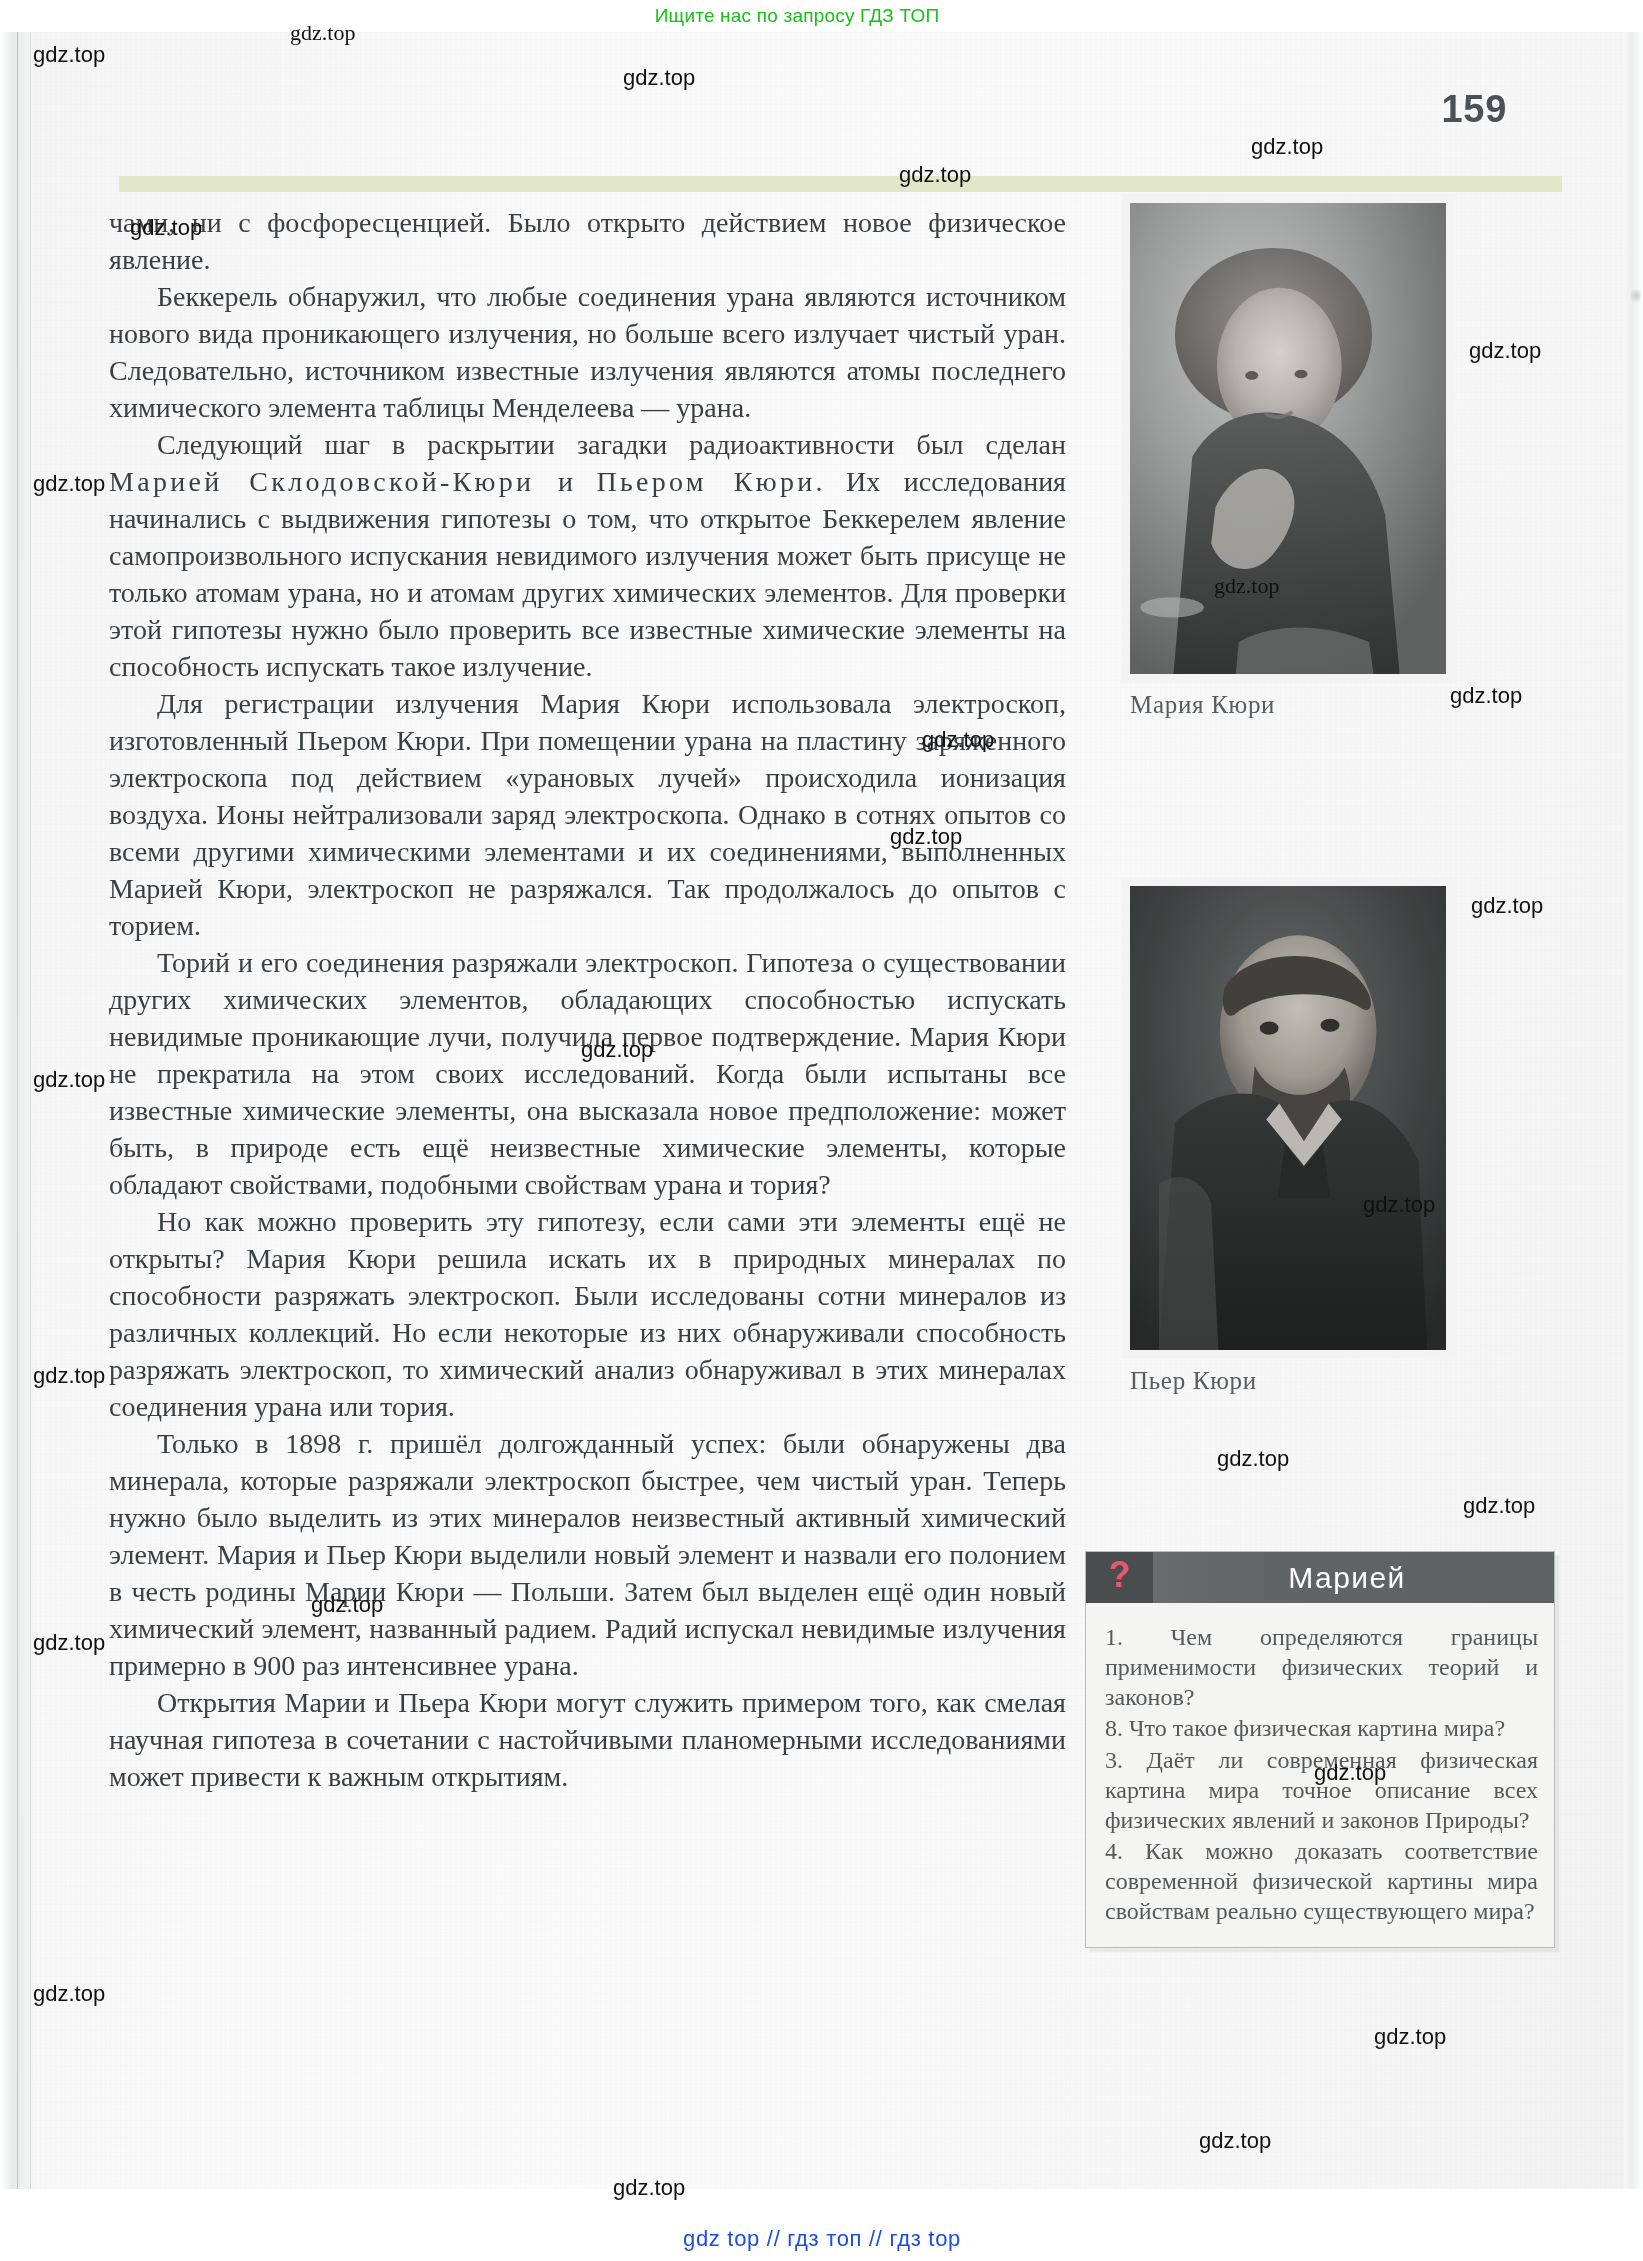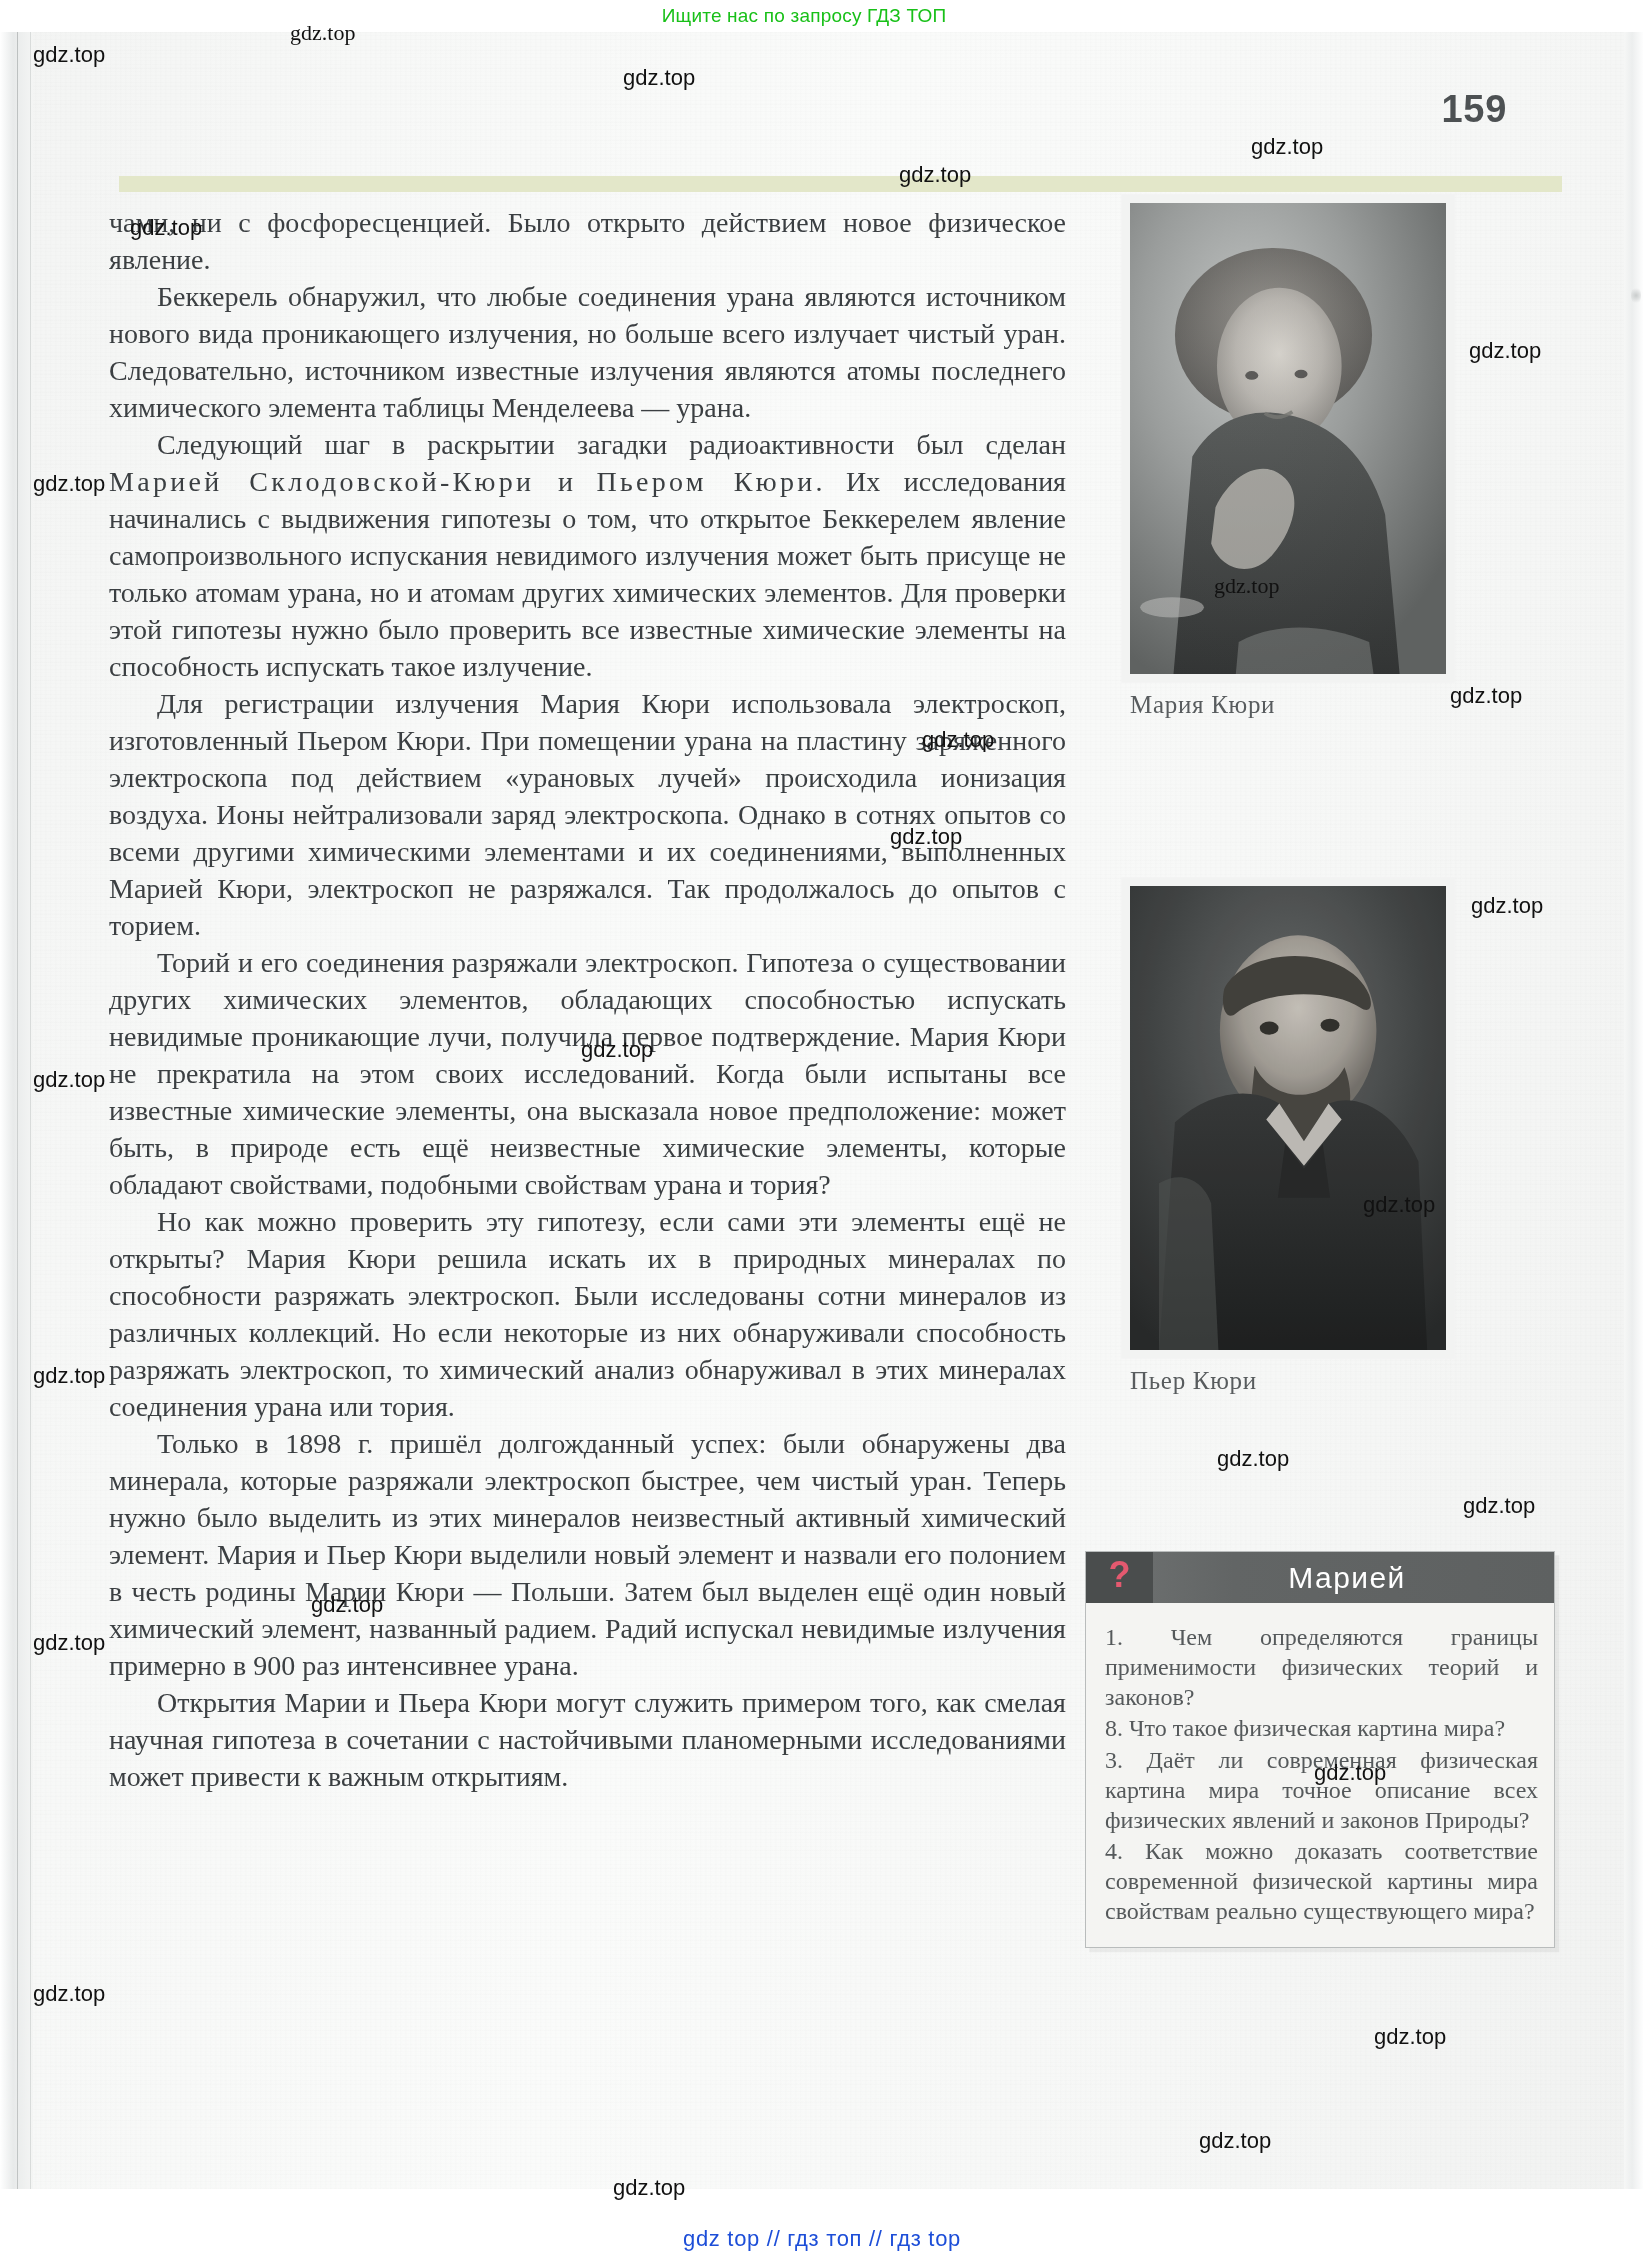--- a/index.html
+++ b/index.html
@@ -7,21 +7,21 @@
 
   #page{
     position:relative;
     width:1644px;height:2261px;
     background:#ffffff;
     overflow:hidden;
   }
 
   
   .promo{
-    position:absolute;left:8px;top:0;width:1592px;height:32px;
+    position:absolute;left:1px;top:0;width:1592px;height:32px;
     display:flex;align-items:center;justify-content:center;
     background:#ffffff;
   }
   .promo-text{
     font-family:"Liberation Sans",sans-serif;
     font-size:19px;color:#18c018;letter-spacing:0.2px;white-space:nowrap;
   }
 
   
   .sheet{

